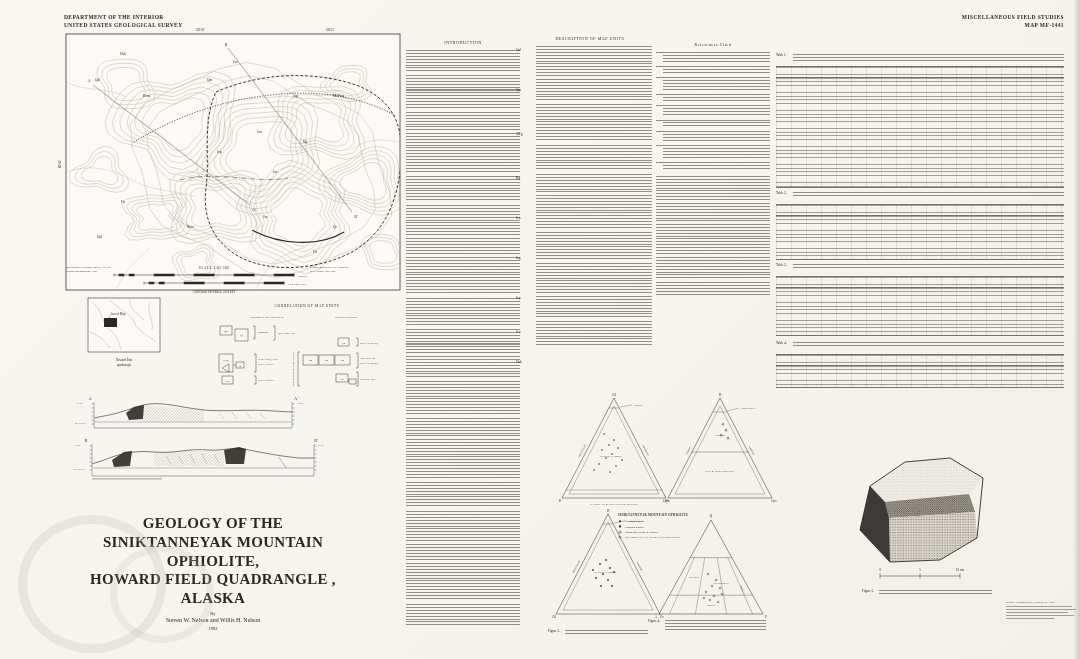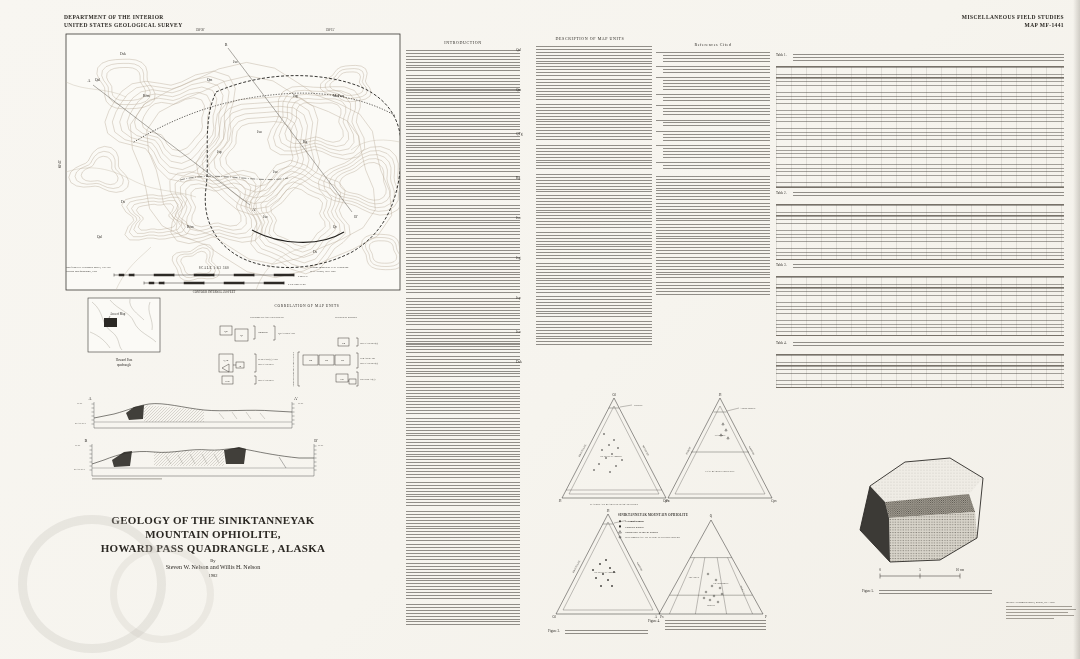--- a/index.html
+++ b/index.html
@@ -23,21 +23,21 @@
   .tbl{position:absolute;left:0;right:0;border-top:1px solid #777168;border-bottom:1px solid #777168;
        background-image:
          repeating-linear-gradient(180deg, rgba(62,58,52,.45) 0px, rgba(62,58,52,.45) .8px, rgba(0,0,0,0) .8px, rgba(0,0,0,0) 3.6px),
          repeating-linear-gradient(90deg, rgba(62,58,52,.12) 0px, rgba(62,58,52,.12) .8px, rgba(0,0,0,0) .8px, rgba(0,0,0,0) 15px);}
   .tbl .rule{position:absolute;left:0;right:0;top:10px;border-top:.8px solid #777168;}
   .cap{position:absolute;}
   .cap .lead{position:absolute;left:0;top:-1px;font-size:6px;transform:scale(.55);
              transform-origin:0 0;white-space:nowrap;color:#2b2823;}
   .cap .tl{margin-left:17px;}
   .titleblock{position:absolute;left:88px;top:514px;width:250px;text-align:center;color:#2b2823;}
-  .titleblock .t1{font-size:11px;font-weight:bold;letter-spacing:.3px;line-height:1.25;}
+  .titleblock .t1{font-size:15px;font-weight:bold;letter-spacing:.3px;line-height:1.25;}
   .titleblock .by{font-size:4.5px;margin-top:3px;}
   .titleblock .au{font-size:6px;margin-top:1px;}
   .titleblock .yr{font-size:4.5px;margin-top:3px;}
   .watermark{position:absolute;left:212px;top:512px;z-index:30;pointer-events:none;
              font-family:"Liberation Serif",serif;font-weight:bold;font-size:82px;
              letter-spacing:2px;color:rgba(168,164,155,.38);white-space:nowrap;}
   .wcircle{position:absolute;border-radius:50%;z-index:29;pointer-events:none;}
   .edge-r{position:absolute;right:0;top:0;width:7px;height:100%;z-index:40;
           background:linear-gradient(90deg,rgba(0,0,0,0),rgba(110,105,95,.28));}
 </style>
@@ -347,21 +347,21 @@
         <line x1="104" y1="21" x2="109" y2="30"></line>
       <line x1="116" y1="20" x2="121" y2="30"></line>
         <line x1="128" y1="20" x2="133" y2="30"></line>
       <line x1="140" y1="20" x2="145" y2="29"></line>
     </g>
     <rect x="18" y="44.5" width="70" height=".8" fill="#8c877e"></rect>
   </svg>
 
   <div class="titleblock">
     <div class="t1">GEOLOGY OF THE SINIKTANNEYAK MOUNTAIN OPHIOLITE,</div>
-    <div class="t1">HOWARD PASS QUADRANGLE , ALASKA</div>
+    <div class="t1">HOWARD FIELD QUADRANGLE , ALASKA</div>
     <div class="by">By</div>
     <div class="au">Steven W. Nelson and Willis H. Nelson</div>
     <div class="yr">1982</div>
   </div>
 
   <div class="col" id="col1" style="left:406px;top:40px;width:114px;height:592px;">
     <div class="colhead">INTRODUCTION</div>
     <div id="col1p">
         <div class="tl" style="height: 22px; margin-bottom: 3px;"></div>
         <div class="tl" style="height: 34px; margin-bottom: 3px;"></div>

